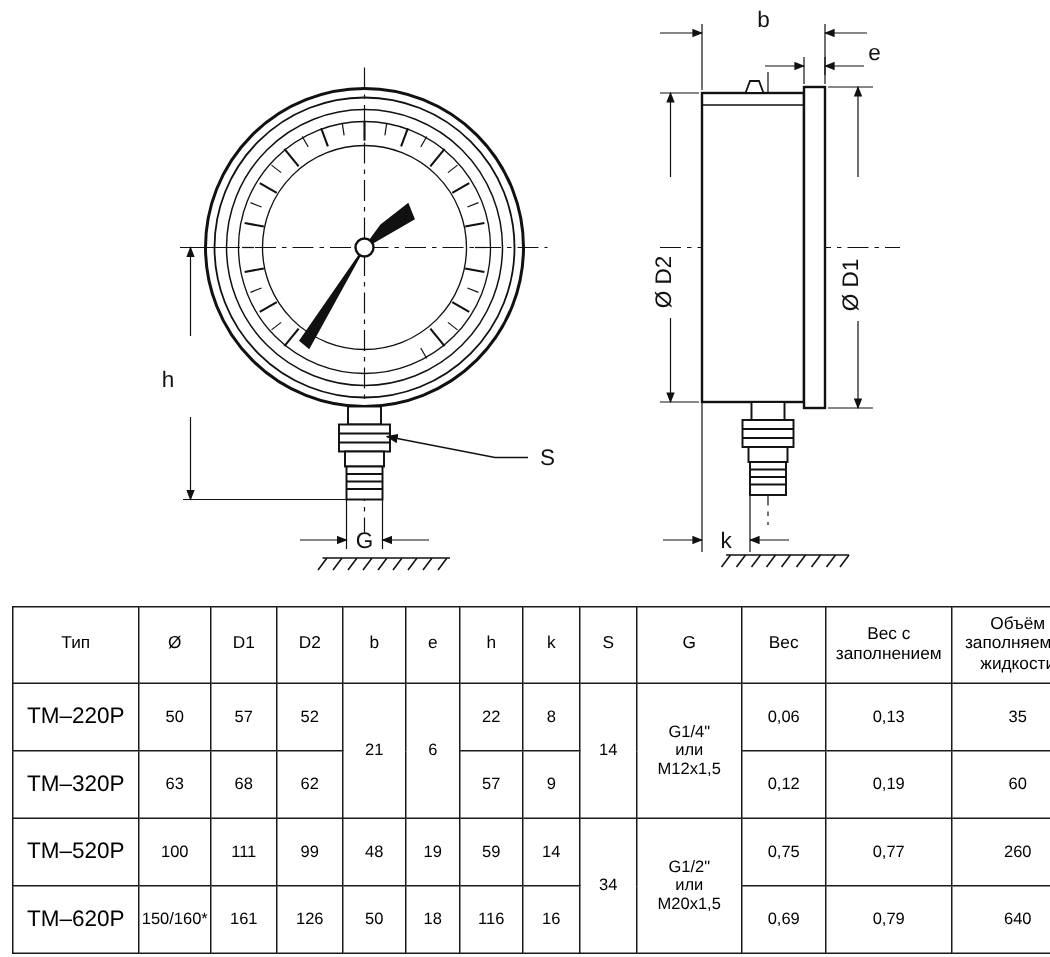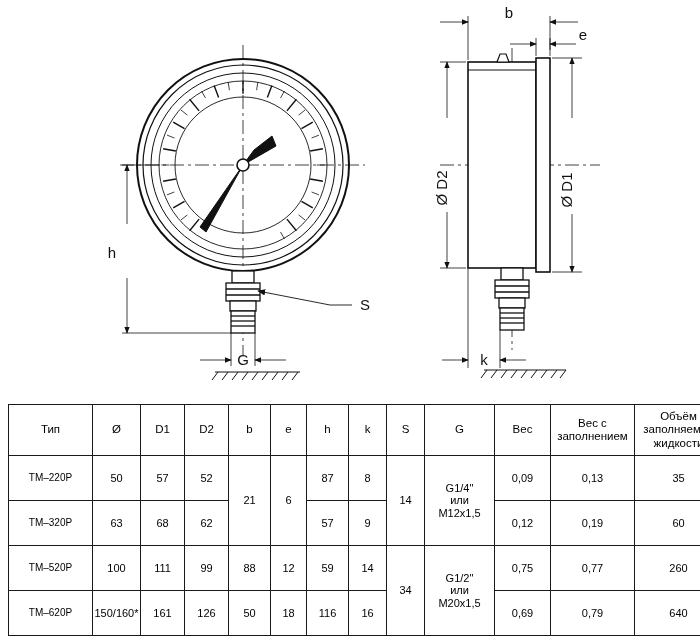--- a/index.html
+++ b/index.html
@@ -48,21 +48,21 @@
     line-height: 1.15;
   }
   table.spec thead th {
     height: 46px;
     font-size: 11.5px;
   }
   table.spec tbody td {
     height: 40px;
   }
   td.type-cell {
-    font-size: 10px;
+    font-size: 15px;
   }
   .tiny {
     font-size: 10.5px;
   }
 </style>
 </head>
 <body>
 
 <div id="stage">
 
@@ -301,50 +301,50 @@
         </tr>
       </thead>
       <tbody>
         <tr>
           <td class="type-cell">ТМ–220Р</td>
           <td>50</td>
           <td>57</td>
           <td>52</td>
           <td rowspan="2">21</td>
           <td rowspan="2">6</td>
-          <td>87</td>
+          <td>22</td>
           <td>8</td>
           <td rowspan="2">14</td>
           <td rowspan="2">
             <span>G1/4"</span><br>
             <span>или</span><br>
             <span>М12х1,5</span>
           </td>
-          <td>0,09</td>
+          <td>0,06</td>
           <td>0,13</td>
           <td>35</td>
         </tr>
         <tr>
           <td class="type-cell">ТМ–320Р</td>
           <td>63</td>
           <td>68</td>
           <td>62</td>
           <td>57</td>
           <td>9</td>
           <td>0,12</td>
           <td>0,19</td>
           <td>60</td>
         </tr>
         <tr>
           <td class="type-cell">ТМ–520Р</td>
           <td>100</td>
           <td>111</td>
           <td>99</td>
-          <td>88</td>
-          <td>12</td>
+          <td>48</td>
+          <td>19</td>
           <td>59</td>
           <td>14</td>
           <td rowspan="2">34</td>
           <td rowspan="2">
             <span>G1/2"</span><br>
             <span>или</span><br>
             <span>М20х1,5</span>
           </td>
           <td>0,75</td>
           <td>0,77</td>

